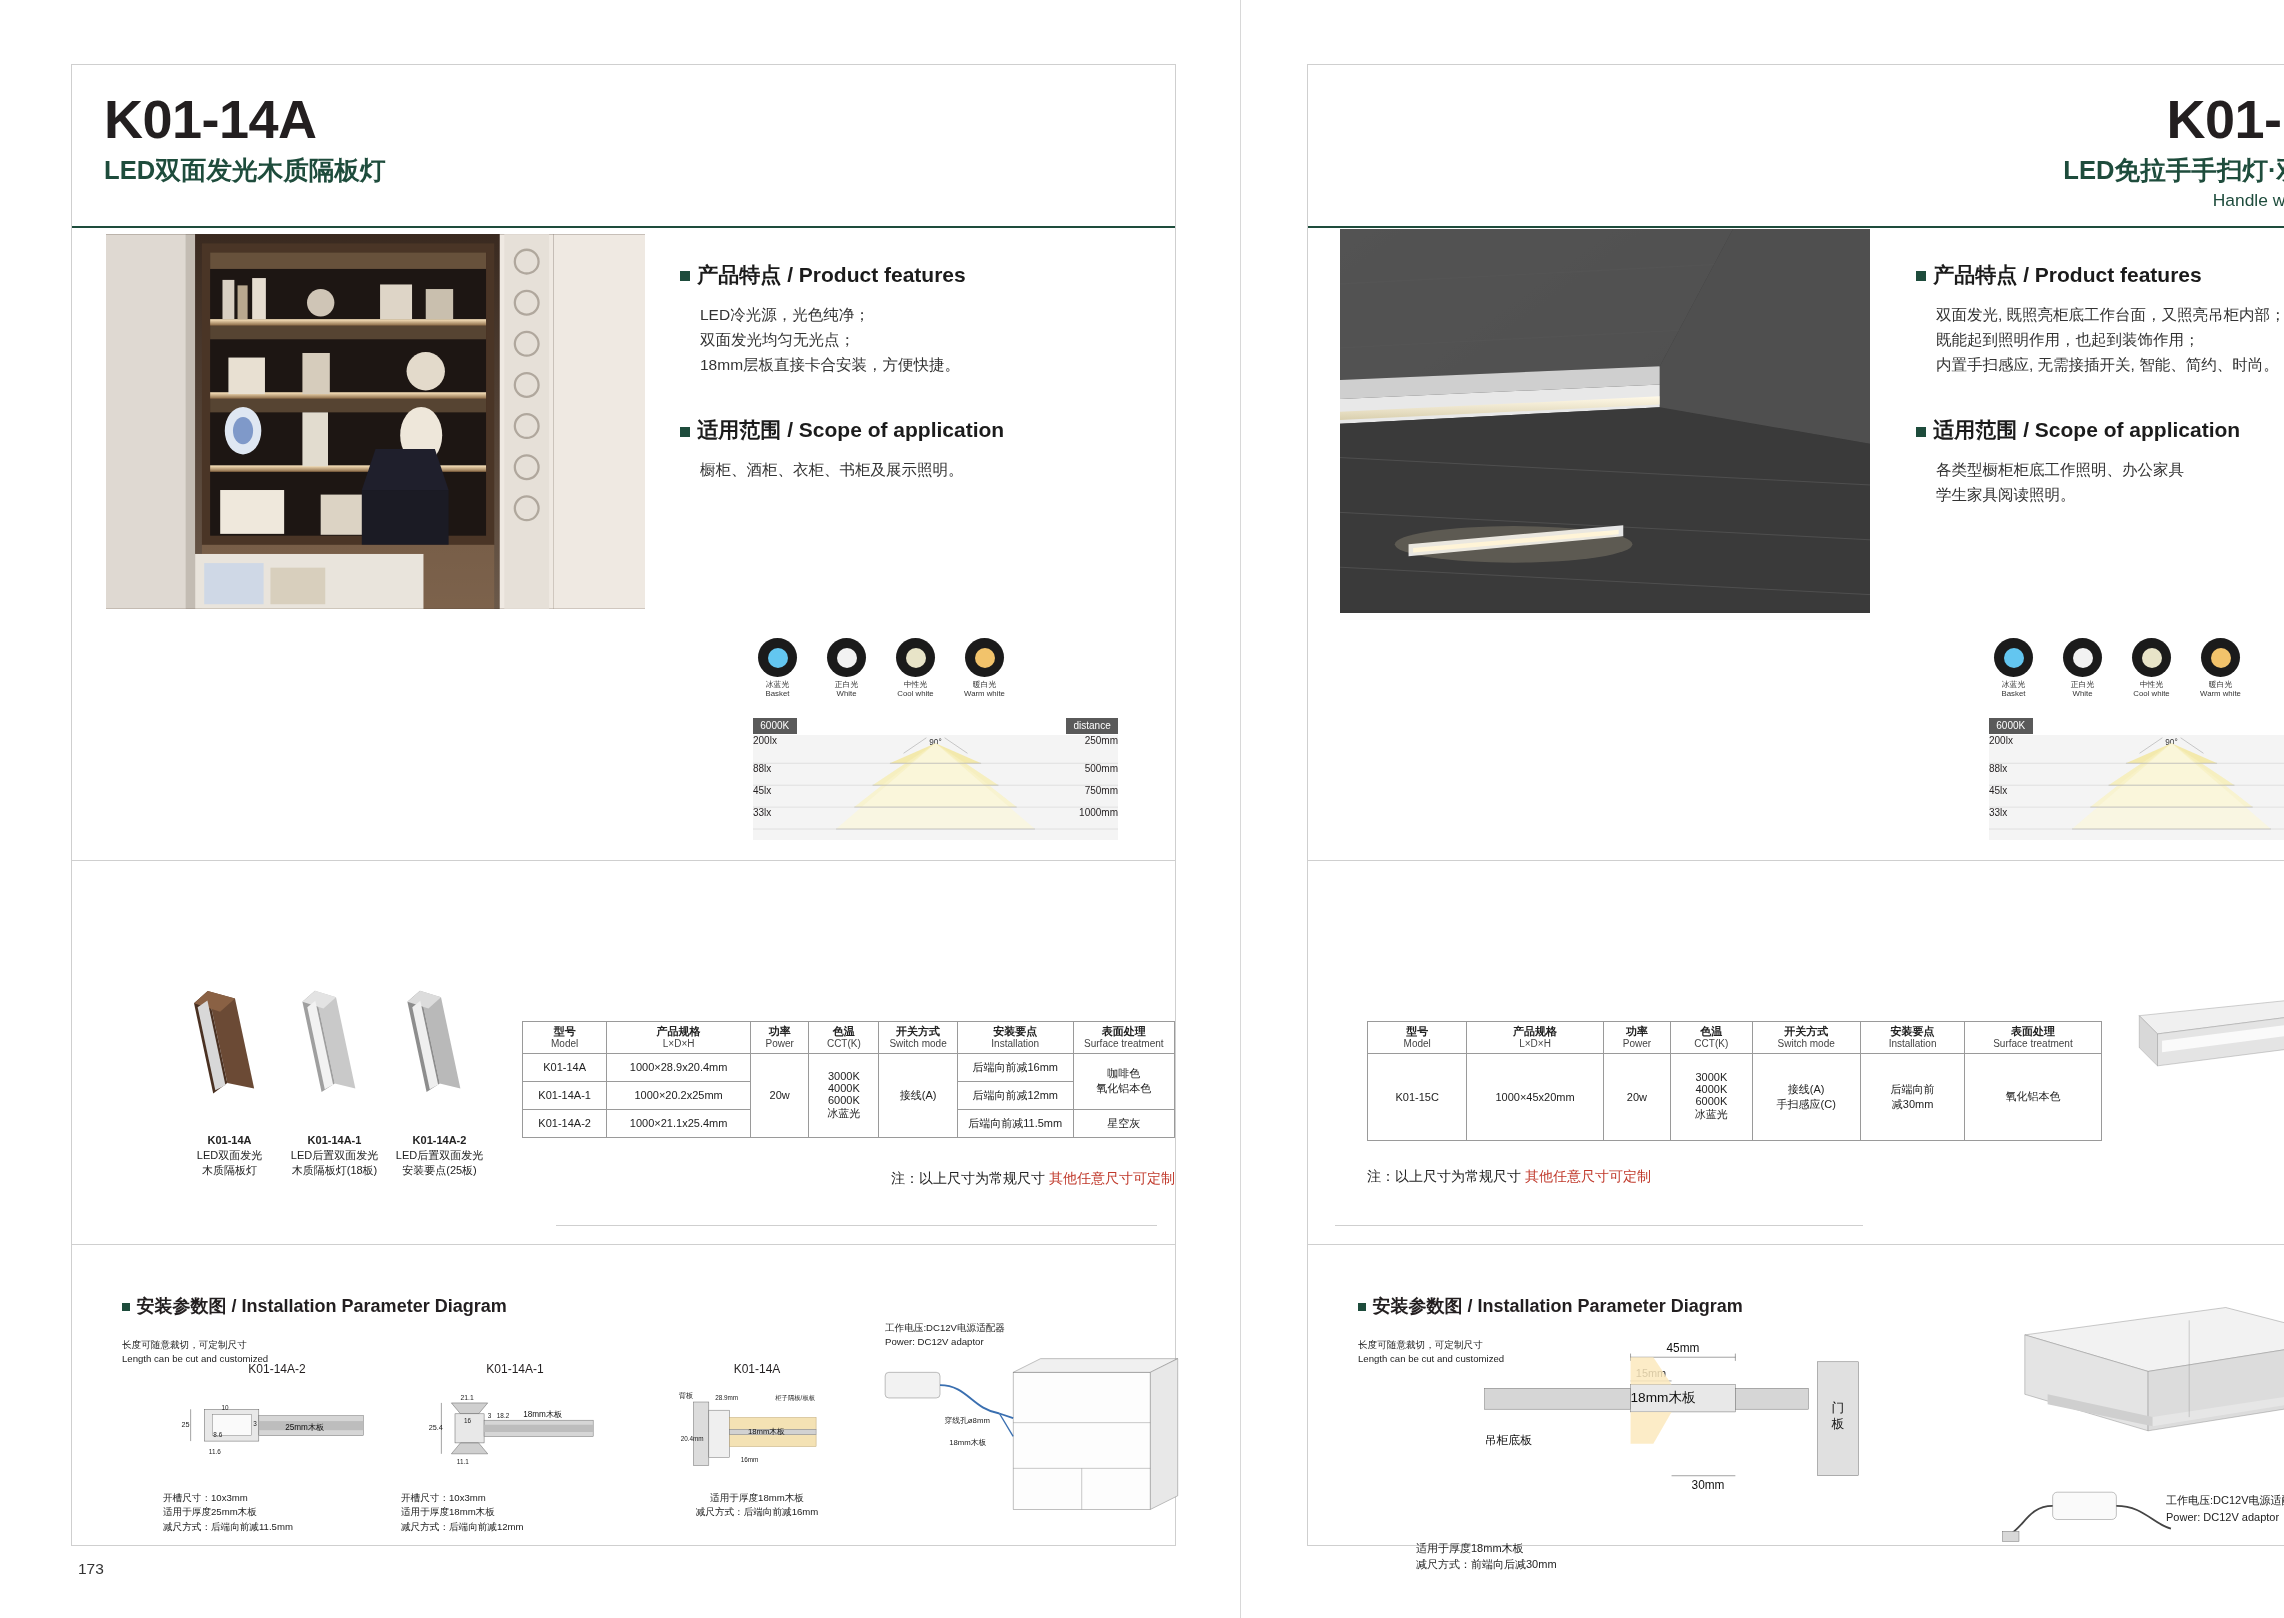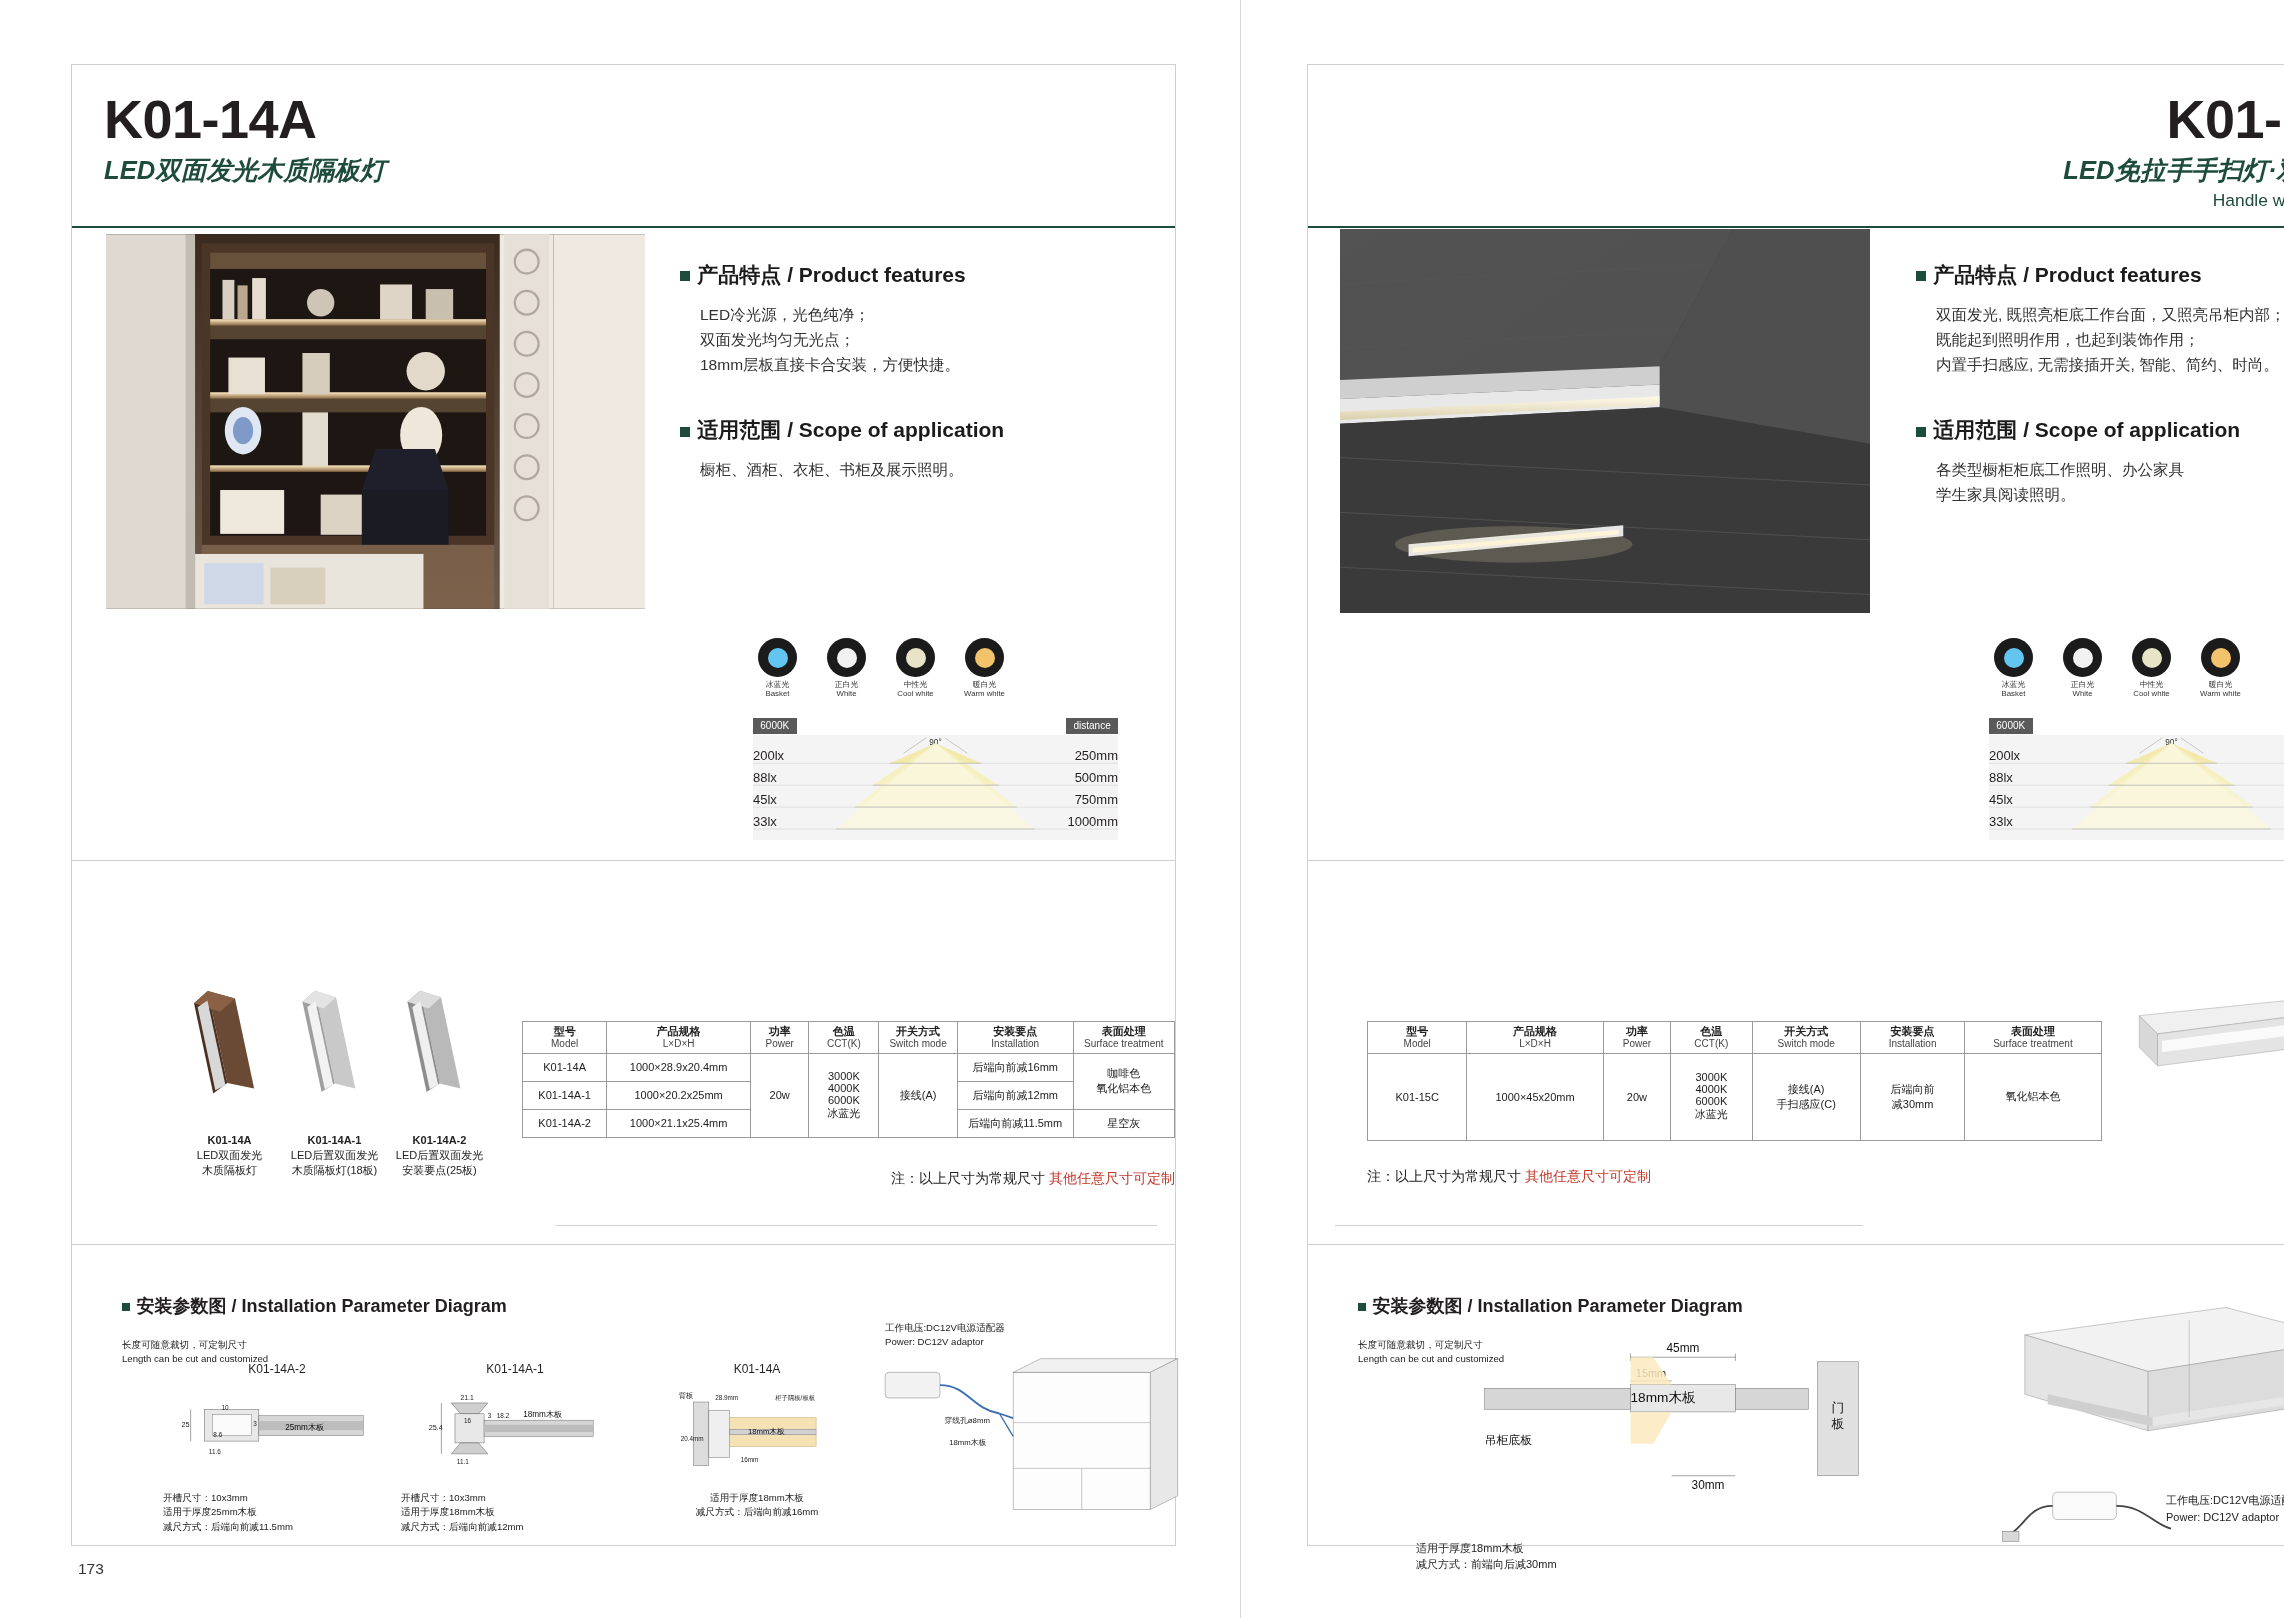--- a/index.html
+++ b/index.html
@@ -9,21 +9,21 @@
   .half{position:relative;width:1241px;height:1618px;}
   .half.right{width:1241px;}
   .divider{position:absolute;left:1240px;top:0;width:0.9px;height:1618px;background:#d8d8d8;}
   .sheet{position:absolute;background:#fff;border:0.9px solid #cfcfcf;}
   .sheetL{left:71px;top:64px;width:1103px;height:1480px;}
   .sheetR{left:66px;top:64px;width:1103px;height:1480px;}
 
   
   .hdr{position:absolute;left:0;right:0;top:0;height:183px;}
   .hdr .code{font-size:54px;font-weight:bold;letter-spacing:-0.5px;color:#231f20;line-height:1;}
-  .hdr .cn{font-size:25.6px;font-weight:bold;color:#1e4c3c;line-height:1.15;margin-top:10px;font-style:italic;}
+  .hdr .cn{font-size:25.6px;font-weight:bold;color:#1e4c3c;line-height:1.15;margin-top:10px;}
   .hdr .en{font-size:17.4px;color:#444;margin-top:4.6px;}
   .hdr .rule{position:absolute;left:0;right:0;height:1.4px;background:#9fb4a8;}
   .hdrL{padding-left:32px;padding-top:27px;}
   .hdrR{padding-right:32px;padding-top:27px;text-align:right;}
   .hdrR .en{color:#1e4c3c;}
 
   
   .photoL{position:absolute;left:34px;top:169px;width:539px;height:375px;overflow:hidden;background:#3b2f27;}
   .photoR{position:absolute;left:32px;top:164px;width:530px;height:384px;overflow:hidden;background:#3a3a3a;}
 
@@ -45,21 +45,21 @@
   .cct .bulb .inner{width:20px;height:20px;border-radius:50%;}
   .cct .lbl{font-size:7.8px;line-height:1.25;margin-top:2.7px;color:#333;}
 
   
   .lux{position:absolute;width:365px;}
   .luxL{left:681px;top:653px;}
   .luxR{left:681px;top:653px;}
   .lux .top{display:flex;justify-content:space-between;align-items:center;}
   .lux .kbadge,.lux .dbadge{background:#5a5a5a;color:#fff;font-size:10px;padding:2.3px 7.3px;}
   .luxtable{position:absolute;left:0;top:0;width:365px;}
-  .luxtable .r{display:flex;align-items:flex-end;height:22px;font-size:13px;}
+  .luxtable .r{display:flex;align-items:flex-start;height:22px;font-size:10px;}
   .luxtable .c1{width:78px;}
   .luxtable .c2{flex:1;}
   .luxtable .c3{width:82px;text-align:right;}
 
   
   .midrule{position:absolute;left:0;right:0;height:0.9px;background:#cfcfcf;}
 
   .prodimgs{position:absolute;display:flex;gap:0;}
   .prodimgs .item{width:105px;text-align:center;}
   .prodimgs .cap{font-size:11px;line-height:1.35;margin-top:6.4px;color:#222;}

